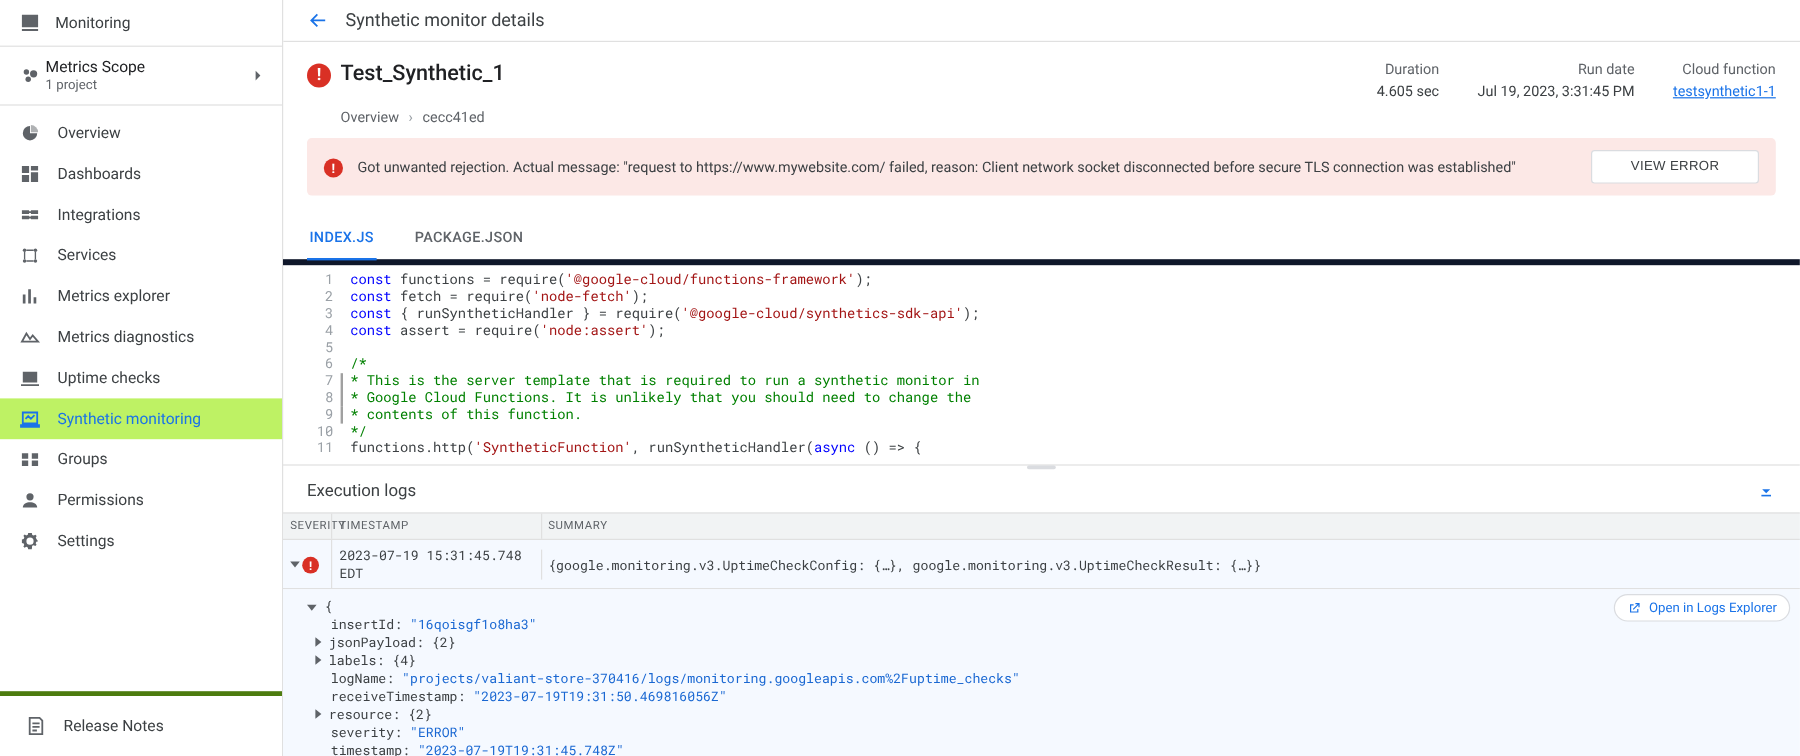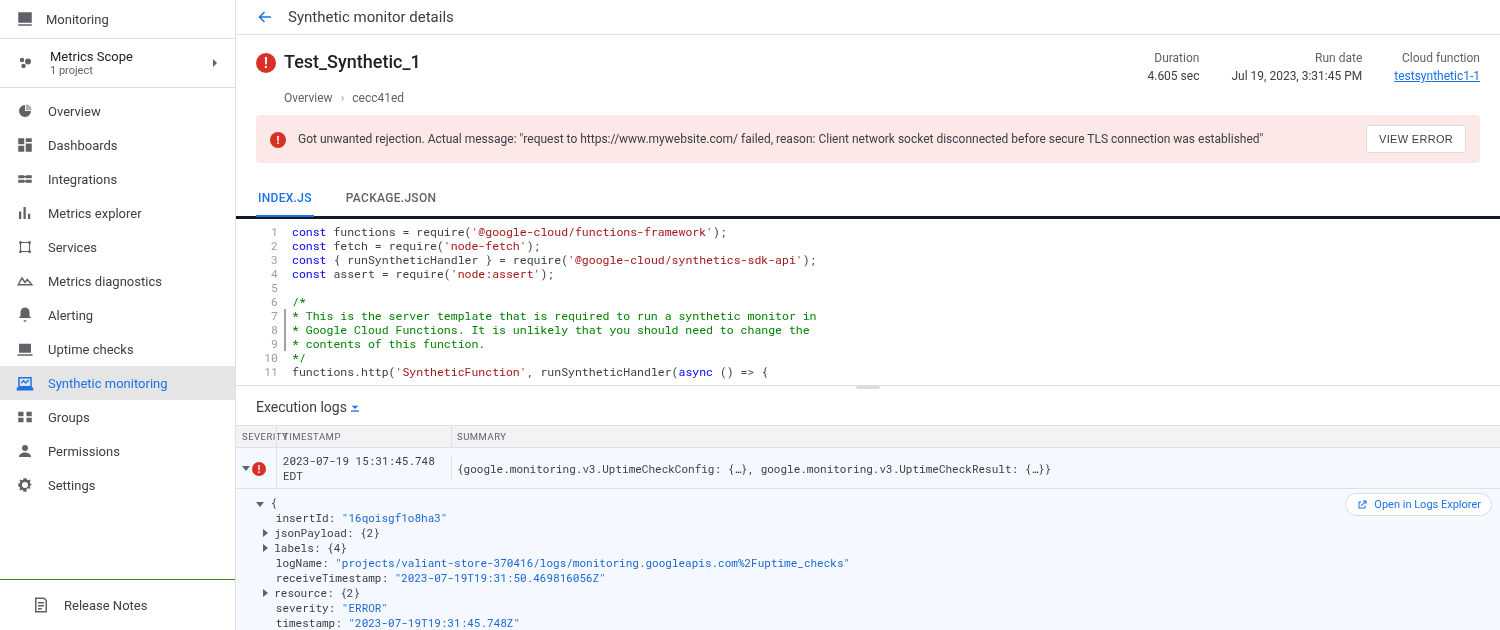--- a/index.html
+++ b/index.html
@@ -1,27 +1,27 @@
 <!DOCTYPE html>
 <html><head>
 <meta charset="utf-8">
 <style>
 *{box-sizing:border-box;margin:0;padding:0}
 body{font-family:"Google Sans",Roboto,Arial,sans-serif;font-size:13px;color:#3c4043;background:#fff;overflow:hidden}
 .app{display:flex;height:630px;width:1500px}
 .sidebar{width:236px;border-right:1px solid #e0e0e0;display:flex;flex-direction:column}
 .sb-header{display:flex;align-items:center;padding:10px 16px;border-bottom:1px solid #e0e0e0;gap:12px}
-.sb-scope{display:flex;align-items:center;padding:10px 16px;border-bottom:1px solid #e0e0e0;gap:16px;position:relative}
+.sb-scope{display:flex;align-items:center;padding:10px 16px;border-bottom:1px solid #e0e0e0;gap:4px;position:relative}
 .sb-scope-text .t1{font-size:13px;color:#202124}
 .sb-scope-text .t2{font-size:11px;color:#5f6368}
 .sb-nav{flex:1;padding:6px 0}
 .sb-item{display:flex;align-items:center;padding:8px 16px;gap:14px;font-size:13px;color:#3c4043;cursor:pointer}
-.sb-item.active{background:#e5e5e5;color:#1a73e8}
+.sb-item.active{background:#bef264;color:#1a73e8}
 .sb-item.active .ico{fill:#1a73e8}
-.sb-footer{border-top:1px solid #4d7c0f;padding:8px 16px}
+.sb-footer{border-top:4px solid #4d7c0f;padding:8px 5px}
 .ico{width:18px;height:18px;fill:#5f6368;flex-shrink:0}
 .ico-sm{width:16px;height:16px;fill:#5f6368;flex-shrink:0}
 .chev{position:absolute;right:12px}
 .main{flex:1;display:flex;flex-direction:column;overflow:hidden}
 .topbar{display:flex;align-items:center;padding:8px 20px;border-bottom:1px solid #e0e0e0;gap:14px}
 .back-btn{cursor:pointer}
 .topbar-title{font-size:15px;color:#3c4043;font-weight:400}
 .content{flex:1;display:flex;flex-direction:column;overflow:auto}
 .title-row{display:flex;align-items:flex-start;padding:16px 20px 4px;gap:14px}
 .title-left{display:flex;align-items:flex-start;gap:8px;flex:1}
@@ -29,34 +29,34 @@
 .title-block .mtitle{font-size:18px;font-weight:500;color:#202124}
 .bc{display:flex;align-items:center;gap:8px;font-size:12px;color:#5f6368;margin-left:28px;margin-top:4px;padding:0 20px 10px}
 .bc .sep{color:#9aa0a6}
 .meta{display:flex;gap:32px;text-align:right;font-size:12px}
 .meta .mh{color:#5f6368;margin-bottom:4px}
 .meta .mv{color:#3c4043}
 .meta .mv.link{color:#1a73e8;text-decoration:underline;cursor:pointer}
 .err-banner{margin:0 20px 12px;background:#fce8e6;border-radius:4px;padding:10px 14px;display:flex;align-items:center;gap:12px}
 .err-banner .alert-ico{width:16px;height:16px;font-size:11px}
 .err-banner .emsg{flex:1;font-size:12px;color:#3c4043}
-.view-err-btn{background:#fff;border:1px solid #dadce0;padding:7px 12px;font-size:11px;font-weight:500;color:#3c4043;cursor:pointer;border-radius:3px;letter-spacing:.3px}
-.tabs{display:flex;border-bottom:3px solid #0f172a;padding:0 20px;gap:30px;margin-top:6px}
+.view-err-btn{background:#fff;border:1px solid #dadce0;padding:7px 32px;font-size:11px;font-weight:500;color:#3c4043;cursor:pointer;border-radius:3px;letter-spacing:.3px}
+.tabs{display:flex;border-bottom:5px solid #0f172a;padding:0 20px;gap:30px;margin-top:6px}
 .tab{padding:10px 2px;font-size:12px;font-weight:500;color:#5f6368;cursor:pointer;letter-spacing:.3px}
 .tab.active{color:#1a73e8;border-bottom:2px solid #1a73e8;margin-bottom:-1px}
 .code{font-family:"Roboto Mono",Menlo,monospace;font-size:11.5px;padding:6px 0;border-bottom:1px solid #e0e0e0}
 .code-line{display:flex;padding:0 20px;line-height:14px}
 .ln{width:22px;text-align:right;color:#9aa0a6;margin-right:14px;user-select:none;flex-shrink:0}
 .kw{color:#0000ff}
 .str{color:#a31515}
 .cm{color:#008000}
 .cm.bar{border-left:2px solid #a0a0a0;padding-left:6px;margin-left:-8px}
 .grab{height:8px;display:flex;justify-content:center;align-items:center}
 .grab::after{content:"";width:24px;height:3px;background:#dadce0;border-radius:2px}
-.exec-header{display:flex;align-items:center;padding:10px 20px}
+.exec-header{display:flex;align-items:center;justify-content:space-between;padding:10px 20px}
 .exec-title{font-size:14px;color:#3c4043}
 .exec-collapse{color:#1a73e8;cursor:pointer}
 .log-head{display:flex;background:#f1f3f4;border-top:1px solid #e0e0e0;border-bottom:1px solid #e0e0e0;font-size:9.5px;color:#5f6368;letter-spacing:.5px}
 .col-sev{width:40px;padding:5px 6px}
 .col-ts{width:175px;padding:5px 6px;border-left:1px solid #e0e0e0}
 .col-sum{flex:1;padding:5px 5px;border-left:1px solid #e0e0e0}
 .log-row{display:flex;font-family:"Roboto Mono",Menlo,monospace;font-size:11px;border-bottom:1px solid #e0e0e0;align-items:center;background:#fff}
 .log-row:hover,.log-row.sel{background:#f5f9ff}
 .log-row .col-sev{display:flex;align-items:center;gap:2px}
 .log-detail{font-family:"Roboto Mono",Menlo,monospace;font-size:11px;padding:6px 20px 6px 20px;background:#f5f9ff;position:relative}
@@ -107,45 +107,39 @@
           <span>Dashboards</span>
         </div>
    <div class="sb-item">
           <svg class="ico" viewBox="0 0 24 24">
             <path d="M4 8h6v2H4zM14 8h6v2h-6zM4 14h6v2H4zM14 14h6v2h-6zM10 9h4M10 15h4" stroke="#5f6368" stroke-width="2"></path>
           </svg>
           <span>Integrations</span>
         </div>
    <div class="sb-item">
           <svg class="ico" viewBox="0 0 24 24">
-            <path d="M4 20V10h3v10zM10 20V4h3v16zM16 20v-7h3v7z"></path>
-          </svg>
-          <span>Metrics explorer</span>
-        </div>
-   <div class="sb-item">
-          <svg class="ico" viewBox="0 0 24 24">
             <circle cx="6" cy="6" r="2"></circle>
             <circle cx="18" cy="6" r="2"></circle>
             <circle cx="6" cy="18" r="2"></circle>
             <circle cx="18" cy="18" r="2"></circle>
             <path d="M6 8v8M18 8v8M8 6h8M8 18h8" stroke="#5f6368" stroke-width="1.5" fill="none"></path>
           </svg>
           <span>Services</span>
         </div>
    <div class="sb-item">
           <svg class="ico" viewBox="0 0 24 24">
+            <path d="M4 20V10h3v10zM10 20V4h3v16zM16 20v-7h3v7z"></path>
+          </svg>
+          <span>Metrics explorer</span>
+        </div>
+   <div class="sb-item">
+          <svg class="ico" viewBox="0 0 24 24">
             <path d="M3 17l5-9 4 6 3-4 6 7z" fill="none" stroke="#5f6368" stroke-width="2"></path>
           </svg>
           <span>Metrics diagnostics</span>
-        </div>
-   <div class="sb-item">
-          <svg class="ico" viewBox="0 0 24 24">
-            <path d="M12 2a6 6 0 00-6 6v5l-2 3h16l-2-3V8a6 6 0 00-6-6zM10 19a2 2 0 104 0z"></path>
-          </svg>
-          <span>Alerting</span>
         </div>
    <div class="sb-item">
           <svg class="ico" viewBox="0 0 24 24">
             <path d="M4 5h16v12H4zM2 19h20v2H2z"></path>
           </svg>
           <span>Uptime checks</span>
         </div>
    <div class="sb-item active">
           <svg class="ico" viewBox="0 0 24 24">
             <path d="M4 5h16v12H4zM2 19h20v2H2zM7 12l3-3 3 3 4-4" fill="none" stroke="#1a73e8" stroke-width="2"></path>

